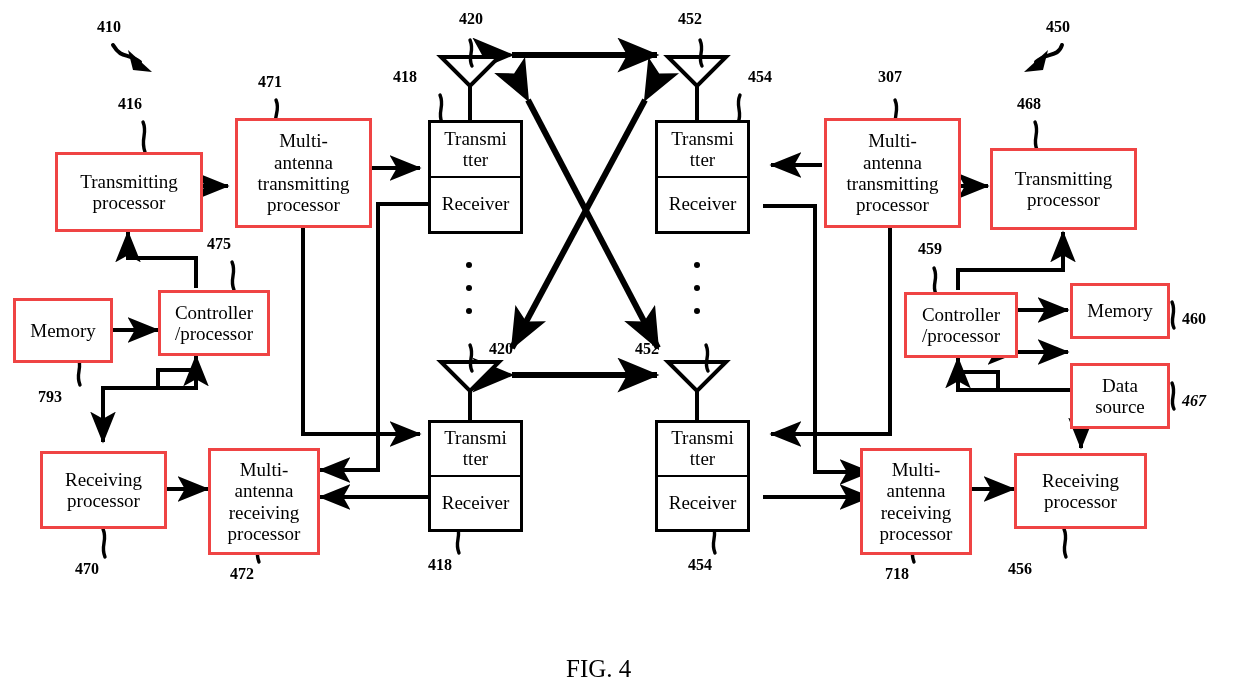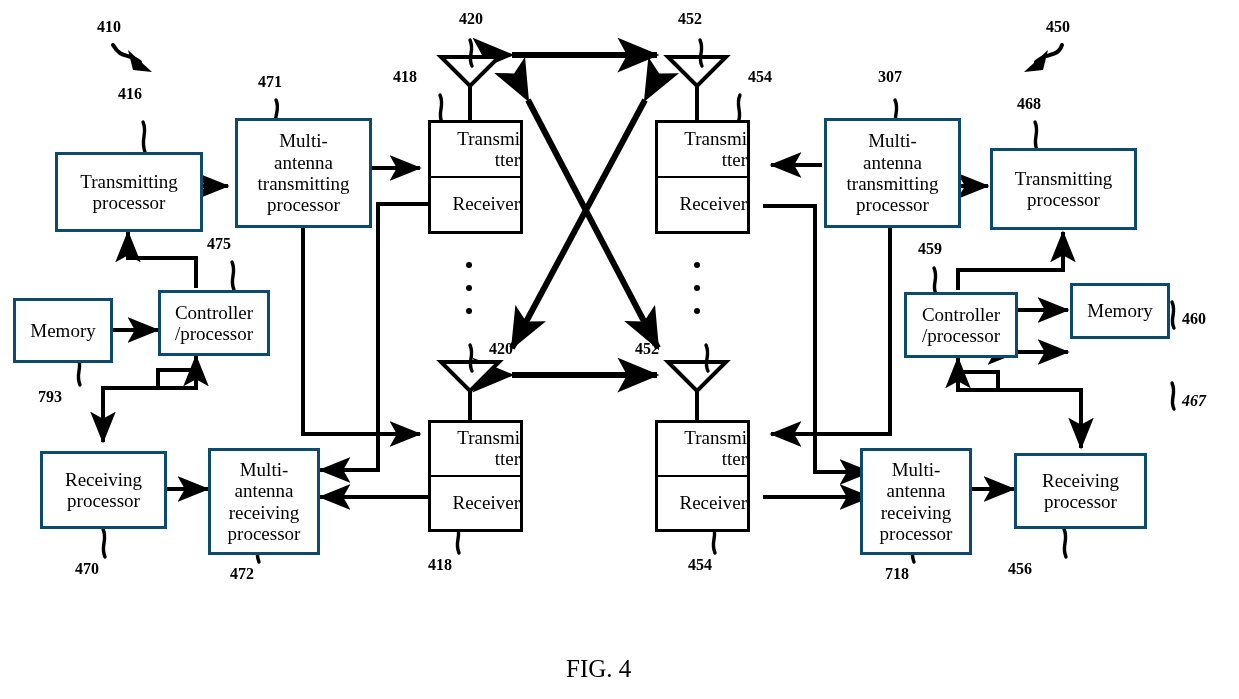--- a/index.html
+++ b/index.html
@@ -17,21 +17,21 @@
     overflow: hidden;
   }
   svg.layer {
     position: absolute;
     top: 0; left: 0;
     width: 1239px;
     height: 699px;
   }
   .box {
     position: absolute;
-    border: 3px solid #0c4a6e;
+    border: 3px solid #ef4444;
     background: #fff;
     box-sizing: border-box;
     display: flex;
     flex-direction: column;
     align-items: center;
     justify-content: center;
     text-align: center;
     font-family: "Liberation Serif", serif;
     font-size: 19px;
     line-height: 1.12;
@@ -45,21 +45,21 @@
     background: #fff;
     box-sizing: border-box;
     display: flex;
     flex-direction: column;
     z-index: 3;
   }
   .split-box .part {
     flex: 1;
     display: flex;
     flex-direction: column;
-    align-items: flex-end;
+    align-items: center;
     justify-content: center;
     text-align: center;
     font-family: "Liberation Serif", serif;
     font-size: 19px;
     line-height: 1.1;
     color: #000;
   }
   .split-box .part.top { border-bottom: 2px solid #000; }
   .ref {
     position: absolute;
@@ -326,35 +326,39 @@
 
   <div class="box" style="left:904px; top:292px; width:114px; height:66px;">
     <span>Controller</span>
     <span>/processor</span>
   </div>
 
   <div class="box" style="left:1070px; top:283px; width:100px; height:56px;">
     <span>Memory</span>
   </div>
 
+  <div class="box" style="left:1070px; top:363px; width:100px; height:66px;">
+    <span>Data</span>
+    <span>source</span>
+  </div>
 
   <div class="box" style="left:860px; top:448px; width:112px; height:107px;">
     <span>Multi-</span>
     <span>antenna</span>
     <span>receiving</span>
     <span>processor</span>
   </div>
 
   <div class="box" style="left:1014px; top:453px; width:133px; height:76px;">
     <span>Receiving</span>
     <span>processor</span>
   </div>
 
   <div class="ref" style="left:97px;  top:18px;">410</div>
-  <div class="ref" style="left:118px; top:85px;">416</div>
+  <div class="ref" style="left:118px; top:95px;">416</div>
   <div class="ref" style="left:258px; top:73px;">471</div>
   <div class="ref" style="left:207px; top:235px;">475</div>
   <div class="ref" style="left:38px;  top:388px;">793</div>
   <div class="ref" style="left:75px;  top:560px;">470</div>
   <div class="ref" style="left:230px; top:565px;">472</div>
 
   <div class="ref" style="left:393px; top:68px;">418</div>
   <div class="ref" style="left:428px; top:556px;">418</div>
   <div class="ref" style="left:459px; top:10px;">420</div>
   <div class="ref" style="left:489px; top:340px;">420</div>

